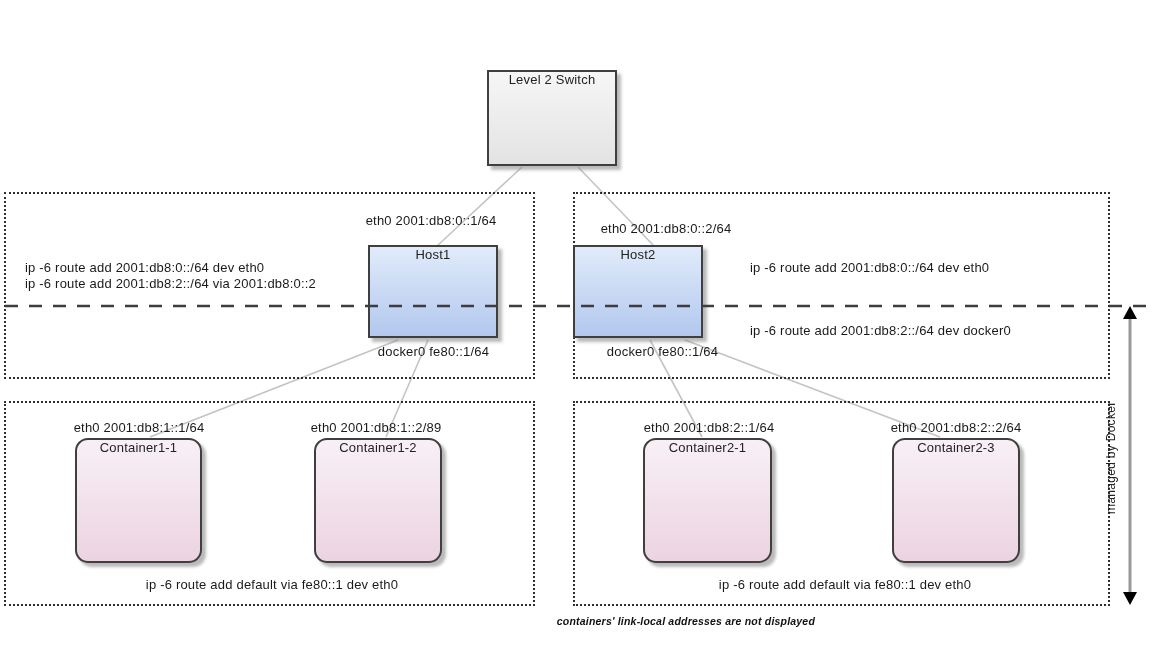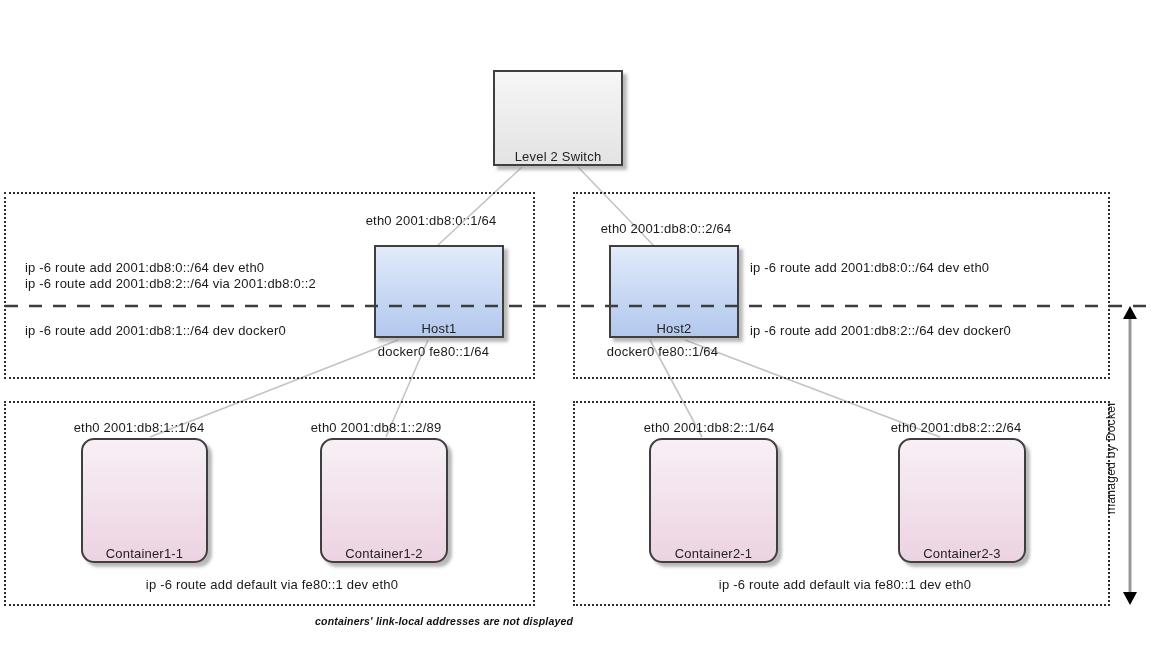--- a/index.html
+++ b/index.html
@@ -5,36 +5,35 @@
   html,body{margin:0;padding:0;background:#ffffff;}
   .canvas{
     position:relative;width:1152px;height:648px;background:#ffffff;overflow:hidden;
     font-family:"Liberation Sans","DejaVu Sans",sans-serif;color:#1a1a1a;
   }
   .layer{position:absolute;left:0;top:0;width:1152px;height:648px;pointer-events:none;}
   .group{
     position:absolute;border:2px dotted #2e2e2e;background:transparent;
   }
   .box{
-    position:absolute;border:2px solid #3f3f3f;display:flex;align-items:flex-end;justify-content:center;
+    position:absolute;border:2px solid #3f3f3f;display:flex;align-items:flex-start;justify-content:center;
     font-size:13px;letter-spacing:.2px;color:#222;
     box-shadow:4px 4px 3px rgba(130,130,130,.55);
-    margin-left:6px;
   }
   .switch{background:linear-gradient(180deg,#f6f6f6 0%,#e3e3e3 100%);}
   .host{background:linear-gradient(180deg,#e1ebfa 0%,#b2c8ee 100%);}
   .container-box{background:linear-gradient(180deg,#f8f0f6 0%,#ecd3e1 100%);border-radius:13px;}
   .lbl{
     position:absolute;font-size:13px;letter-spacing:.2px;white-space:nowrap;color:#1a1a1a;
   }
   .lbl.center{text-align:center;}
   .routes{line-height:16px;margin-top:9px;}
   .caption{
     position:absolute;font-size:10.5px;font-style:italic;font-weight:bold;letter-spacing:.2px;
-    text-align:left;color:#111;
+    text-align:right;color:#111;
   }
   .vtext{
     position:absolute;writing-mode:vertical-rl;transform:rotate(180deg);
     font-size:12px;letter-spacing:.3px;color:#222;white-space:nowrap;
   }
 </style>
 </head>
 <body>
 
 <div class="canvas">
@@ -53,21 +52,21 @@
   <div class="group" style="left:4px;top:401px;width:527px;height:201px;"></div>
   <div class="group" style="left:573px;top:401px;width:533px;height:201px;"></div>
 
   <div class="box switch" style="left:487px;top:70px;width:126px;height:92px;">
     <span>Level 2 Switch</span>
   </div>
 
   <div class="box host" style="left:368px;top:245px;width:126px;height:89px;">
     <span>Host1</span>
   </div>
-  <div class="box host" style="left:603px;top:245px;width:126px;height:89px;">
+  <div class="box host" style="left:573px;top:245px;width:126px;height:89px;">
     <span>Host2</span>
   </div>
 
   <div class="box container-box" style="left:75px;top:438px;width:123px;height:121px;">
     <span>Container1-1</span>
   </div>
   <div class="box container-box" style="left:314px;top:438px;width:124px;height:121px;">
     <span>Container1-2</span>
   </div>
   <div class="box container-box" style="left:643px;top:438px;width:125px;height:121px;">
@@ -84,21 +83,20 @@
 
   <div class="lbl center" style="left:59px;top:420px;width:160px;">eth0 2001:db8:1::1/64</div>
   <div class="lbl center" style="left:296px;top:420px;width:160px;">eth0 2001:db8:1::2/89</div>
   <div class="lbl center" style="left:629px;top:420px;width:160px;">eth0 2001:db8:2::1/64</div>
   <div class="lbl center" style="left:876px;top:420px;width:160px;">eth0 2001:db8:2::2/64</div>
 
   <div class="lbl routes" style="left:25px;top:251px;">
     <div>ip -6 route add 2001:db8:0::/64 dev eth0</div>
     <div>ip -6 route add 2001:db8:2::/64 via 2001:db8:0::2</div>
   </div>
-  <div class="lbl" style="left:25px;top:323px;">ip -6 route add 2001:db8:1::/64 dev docker0</div>
 
   <div class="lbl routes" style="left:750px;top:251px;">
     <div>ip -6 route add 2001:db8:0::/64 dev eth0</div>
   </div>
   <div class="lbl" style="left:750px;top:323px;">ip -6 route add 2001:db8:2::/64 dev docker0</div>
 
   <div class="lbl center" style="left:22px;top:577px;width:500px;">ip -6 route add default via fe80::1 dev eth0</div>
   <div class="lbl center" style="left:595px;top:577px;width:500px;">ip -6 route add default via fe80::1 dev eth0</div>
 
   <svg class="layer" width="1152" height="648" viewBox="0 0 1152 648">

